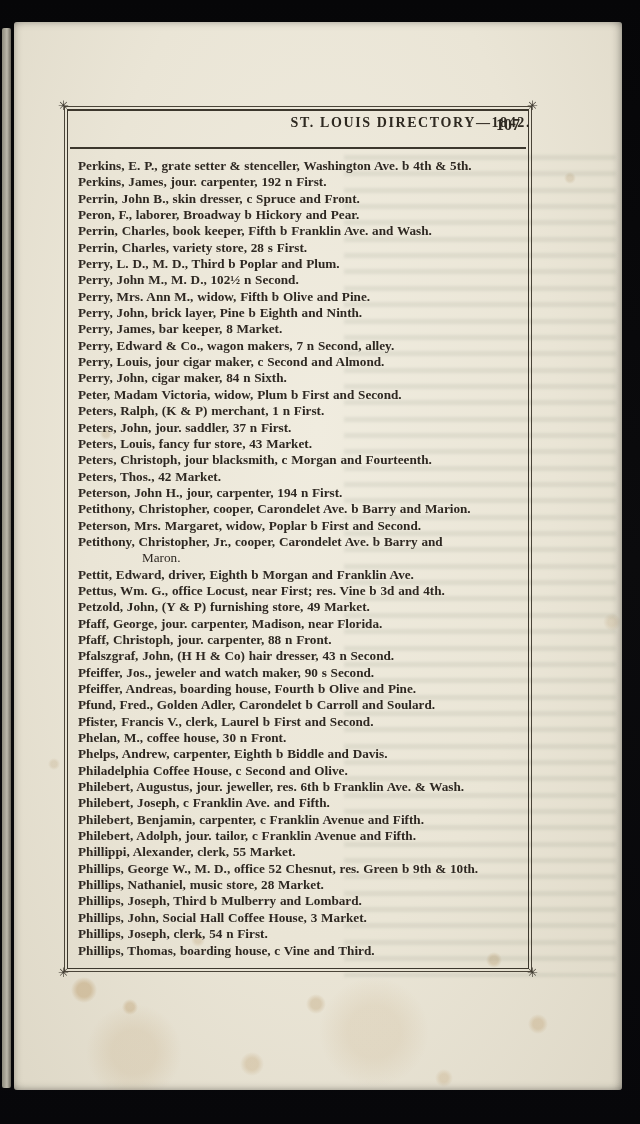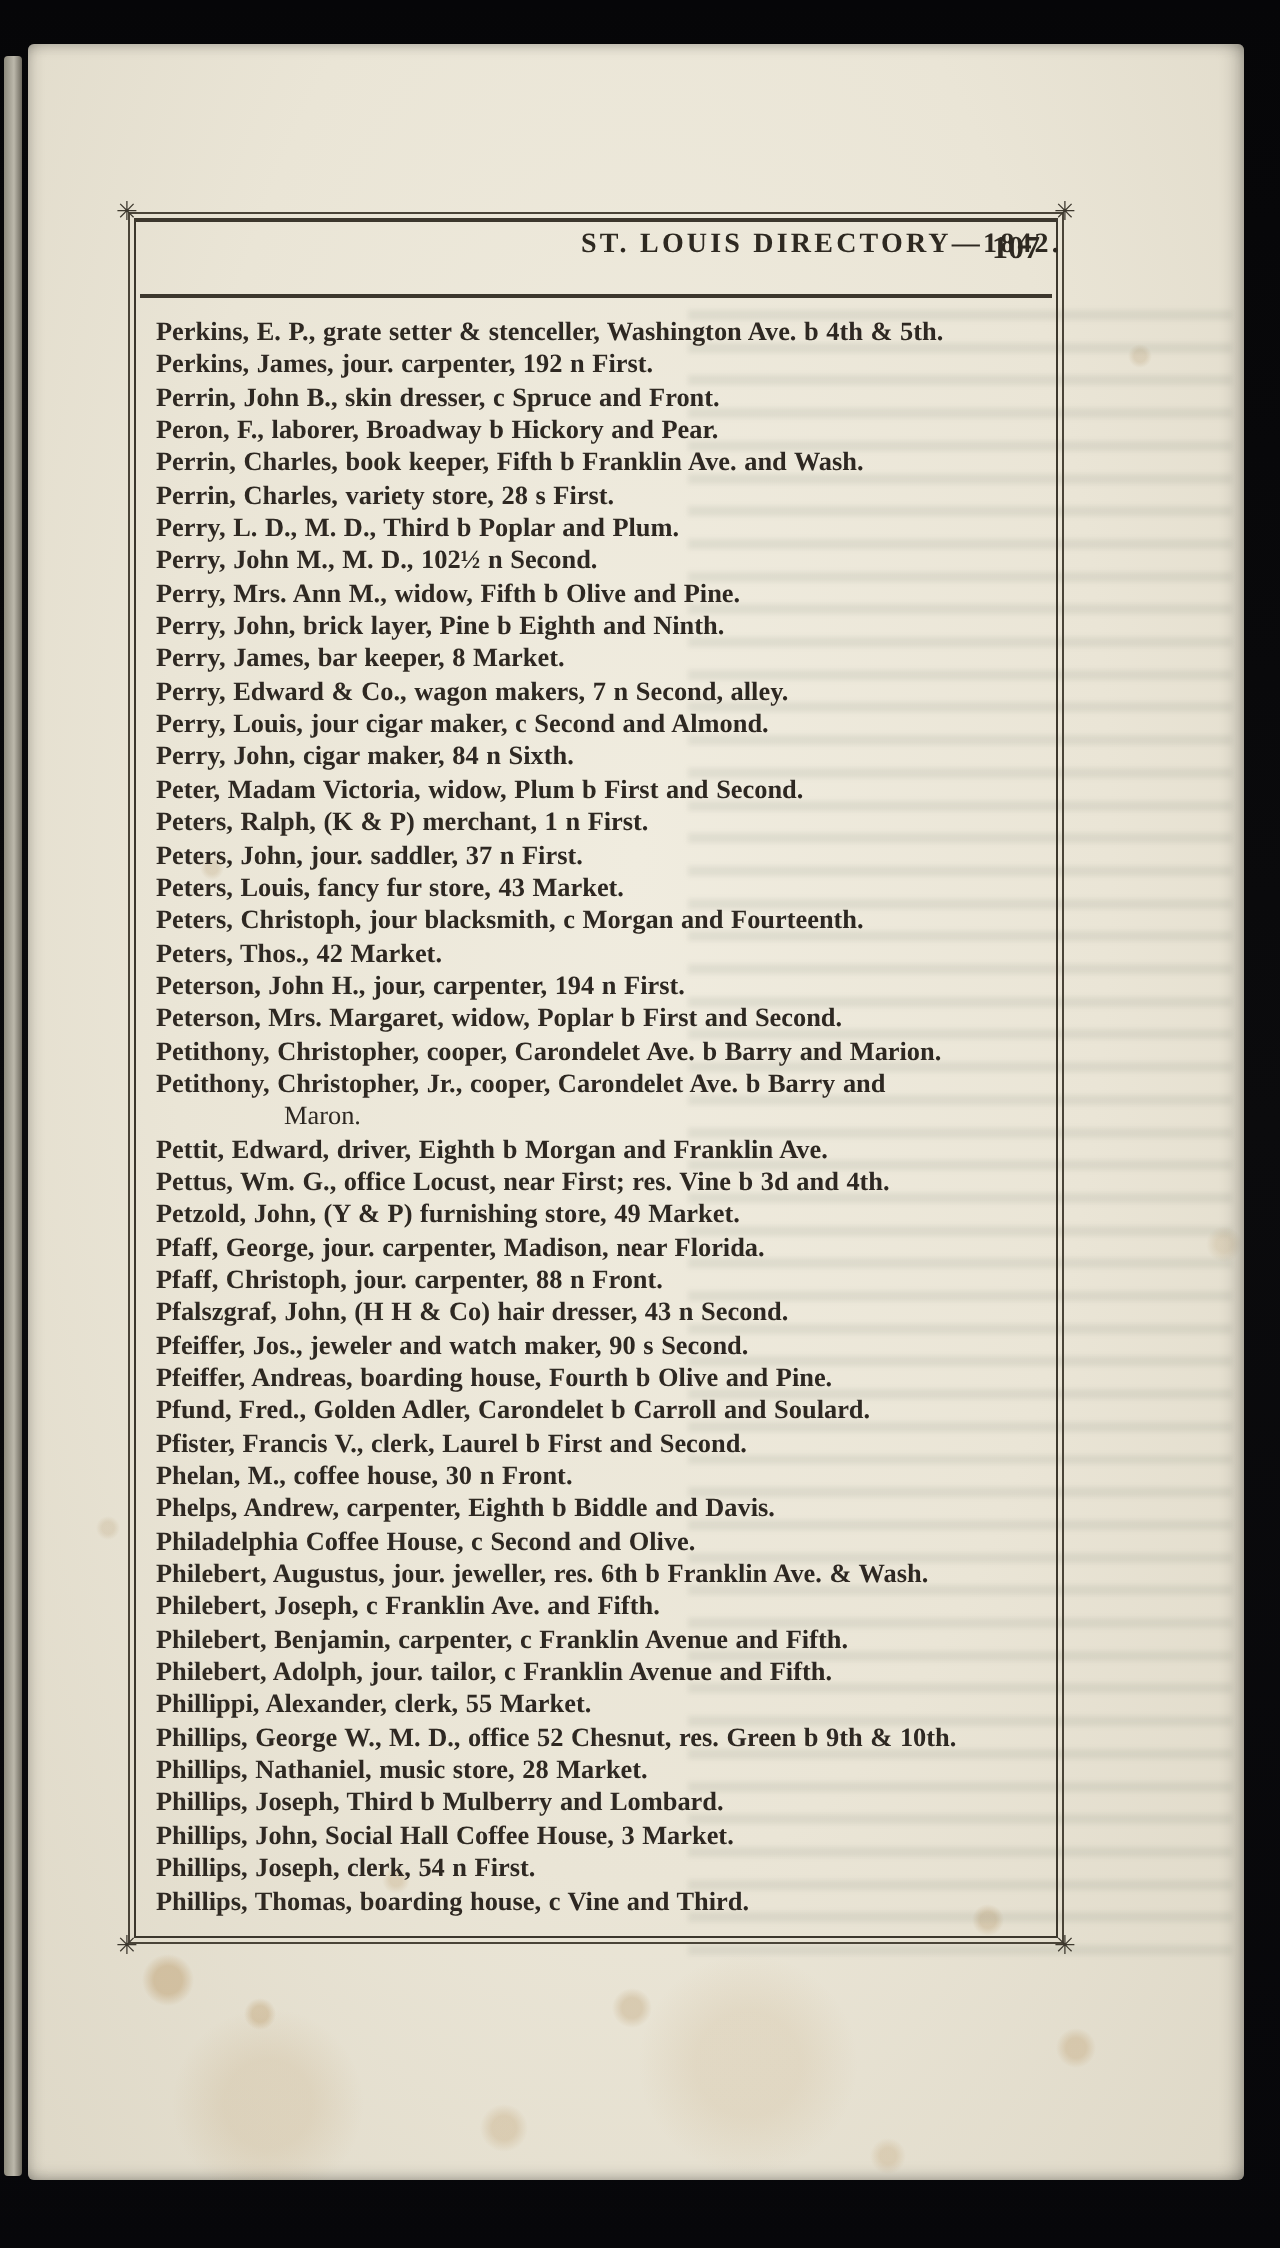--- a/index.html
+++ b/index.html
@@ -218,26 +218,26 @@
             <div class="entry-line">Peters, Thos., 42 Market.</div>
 
           </div>
 
           <div class="entry">
             <div class="entry-line">Peterson, John H., jour, carpenter, 194 n First.</div>
 
           </div>
 
           <div class="entry">
+            <div class="entry-line">Petithony, Christopher, cooper, Carondelet Ave. b Barry and Marion.</div>
+
+          </div>
+
+          <div class="entry">
             <div class="entry-line">Peterson, Mrs. Margaret, widow, Poplar b First and Second.</div>
-
-          </div>
-
-          <div class="entry">
-            <div class="entry-line">Petithony, Christopher, cooper, Carondelet Ave. b Barry and Marion.</div>
 
           </div>
 
           <div class="entry">
             <div class="entry-line">Petithony, Christopher, Jr., cooper, Carondelet Ave. b Barry and</div>
             <div class="entry-cont">Maron.</div>
           </div>
 
           <div class="entry">
             <div class="entry-line">Pettit, Edward, driver, Eighth b Morgan and Franklin Ave.</div>

